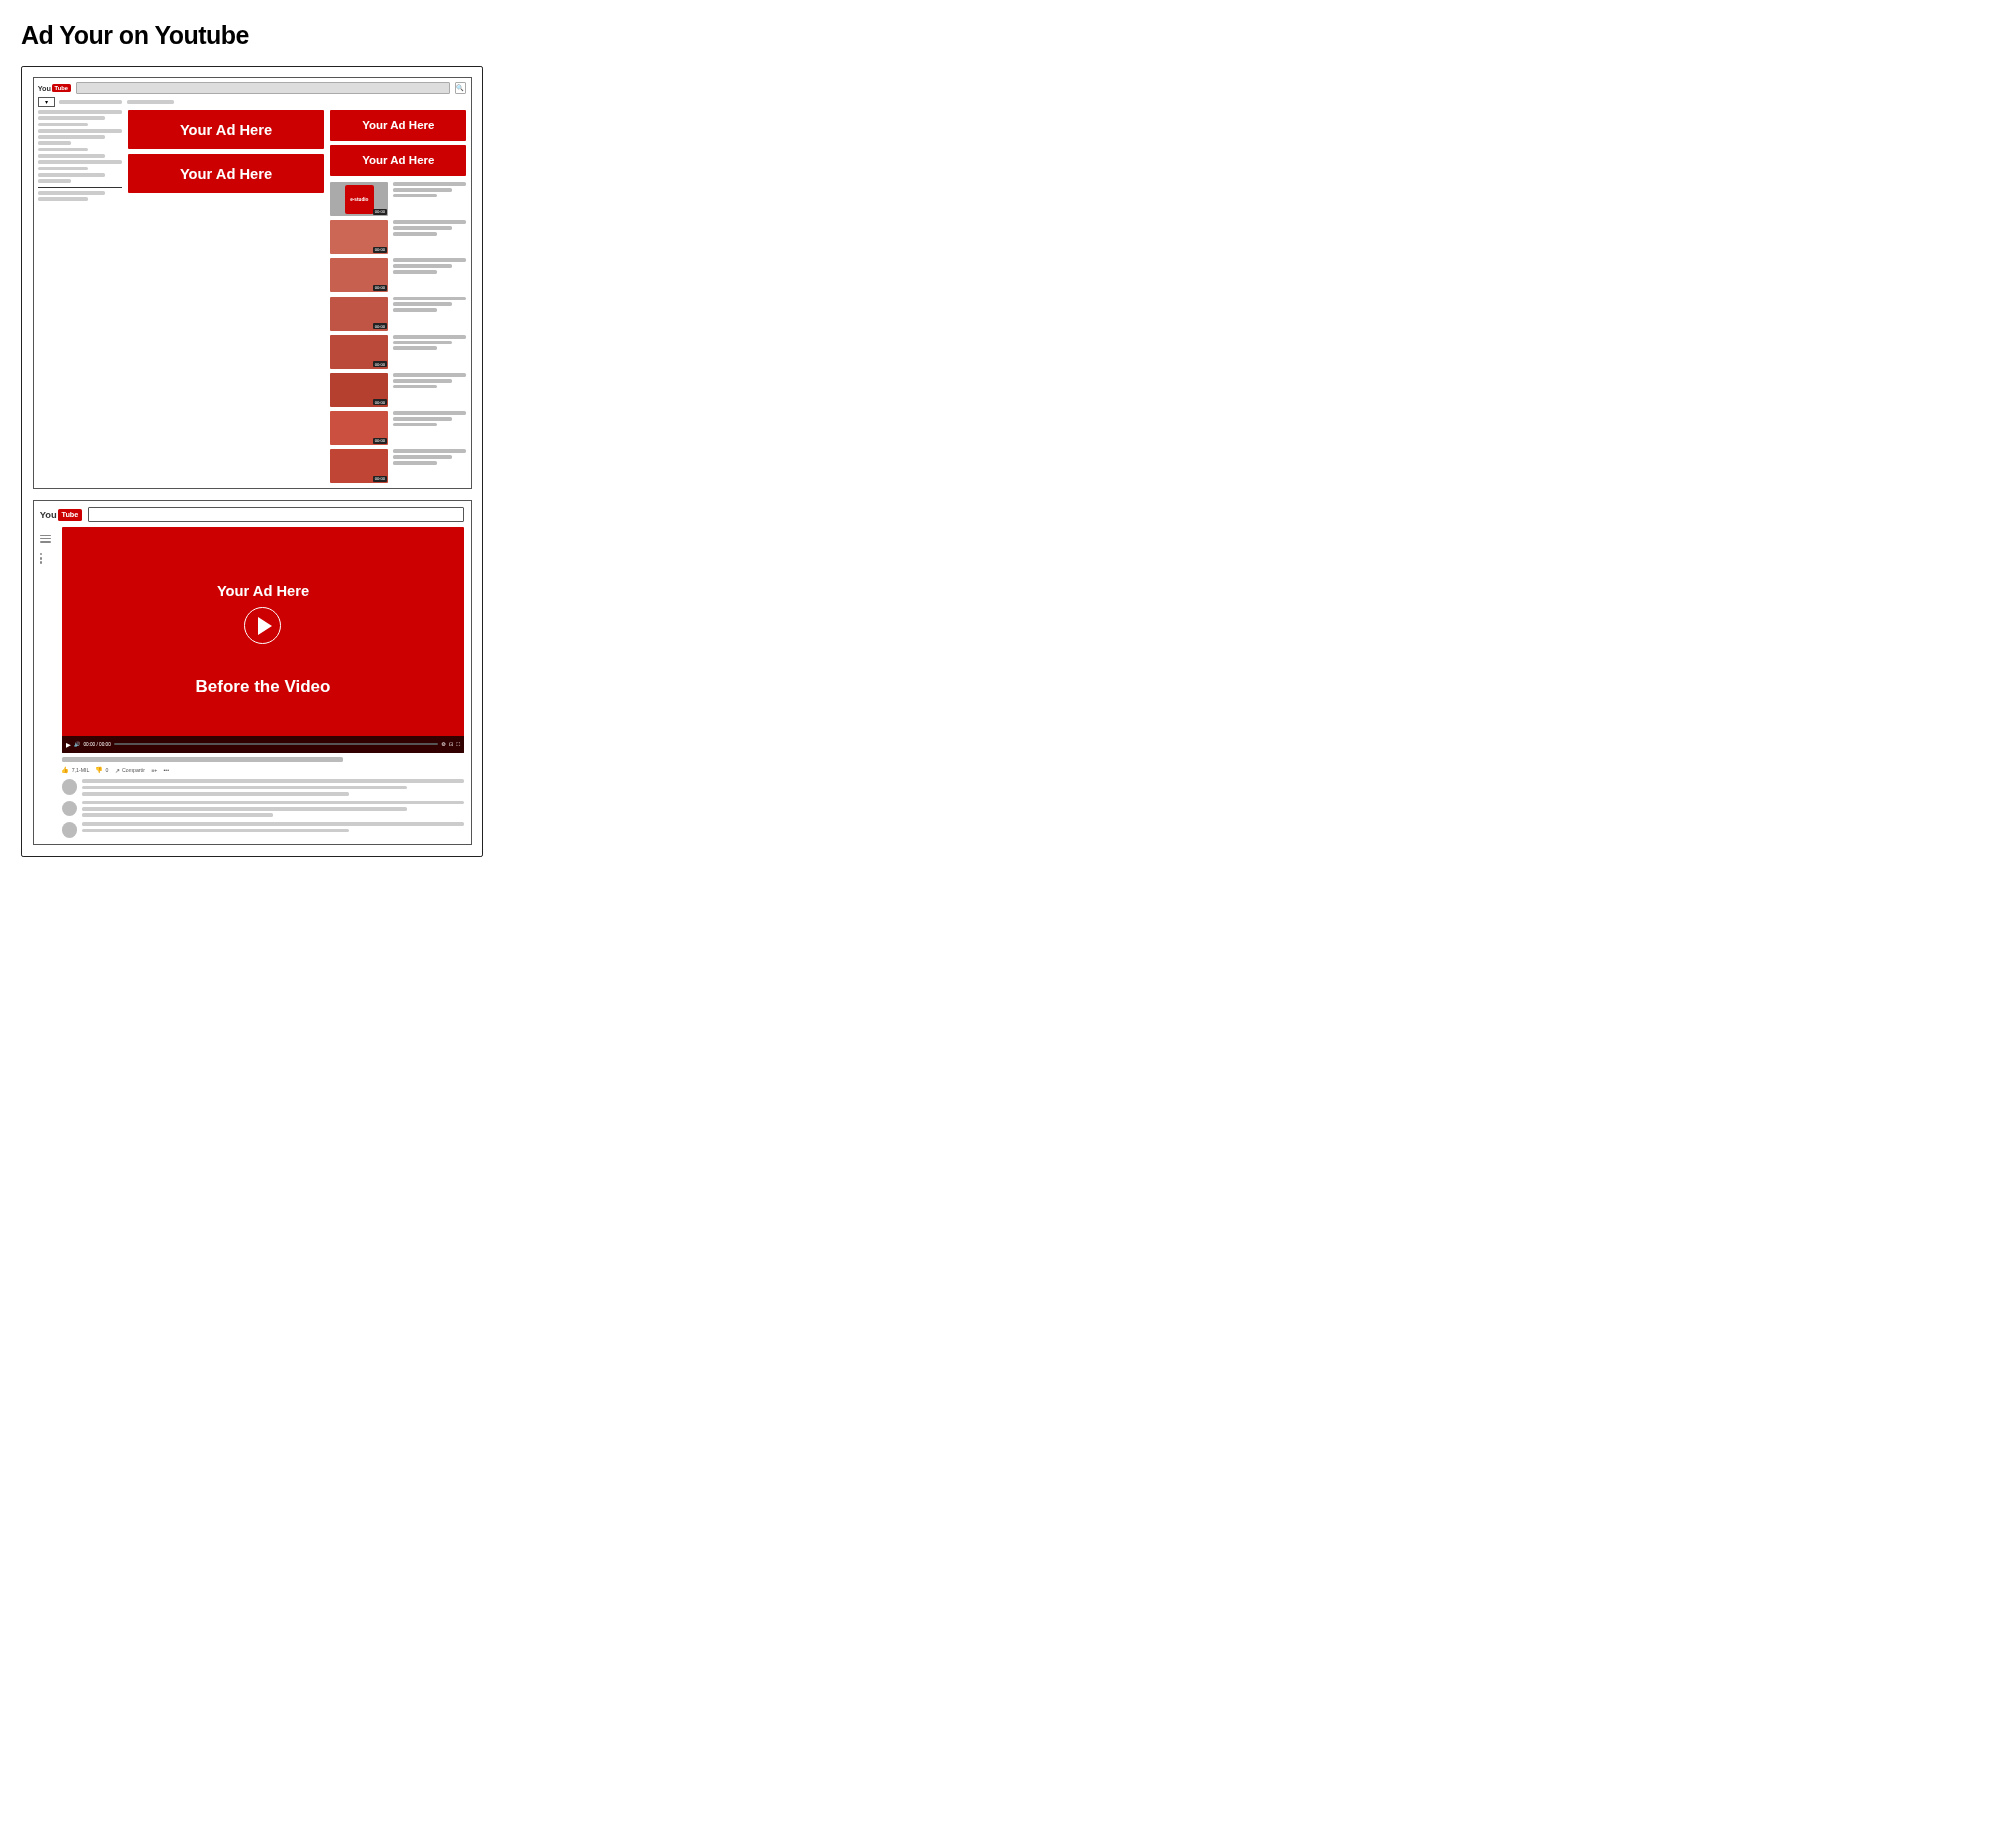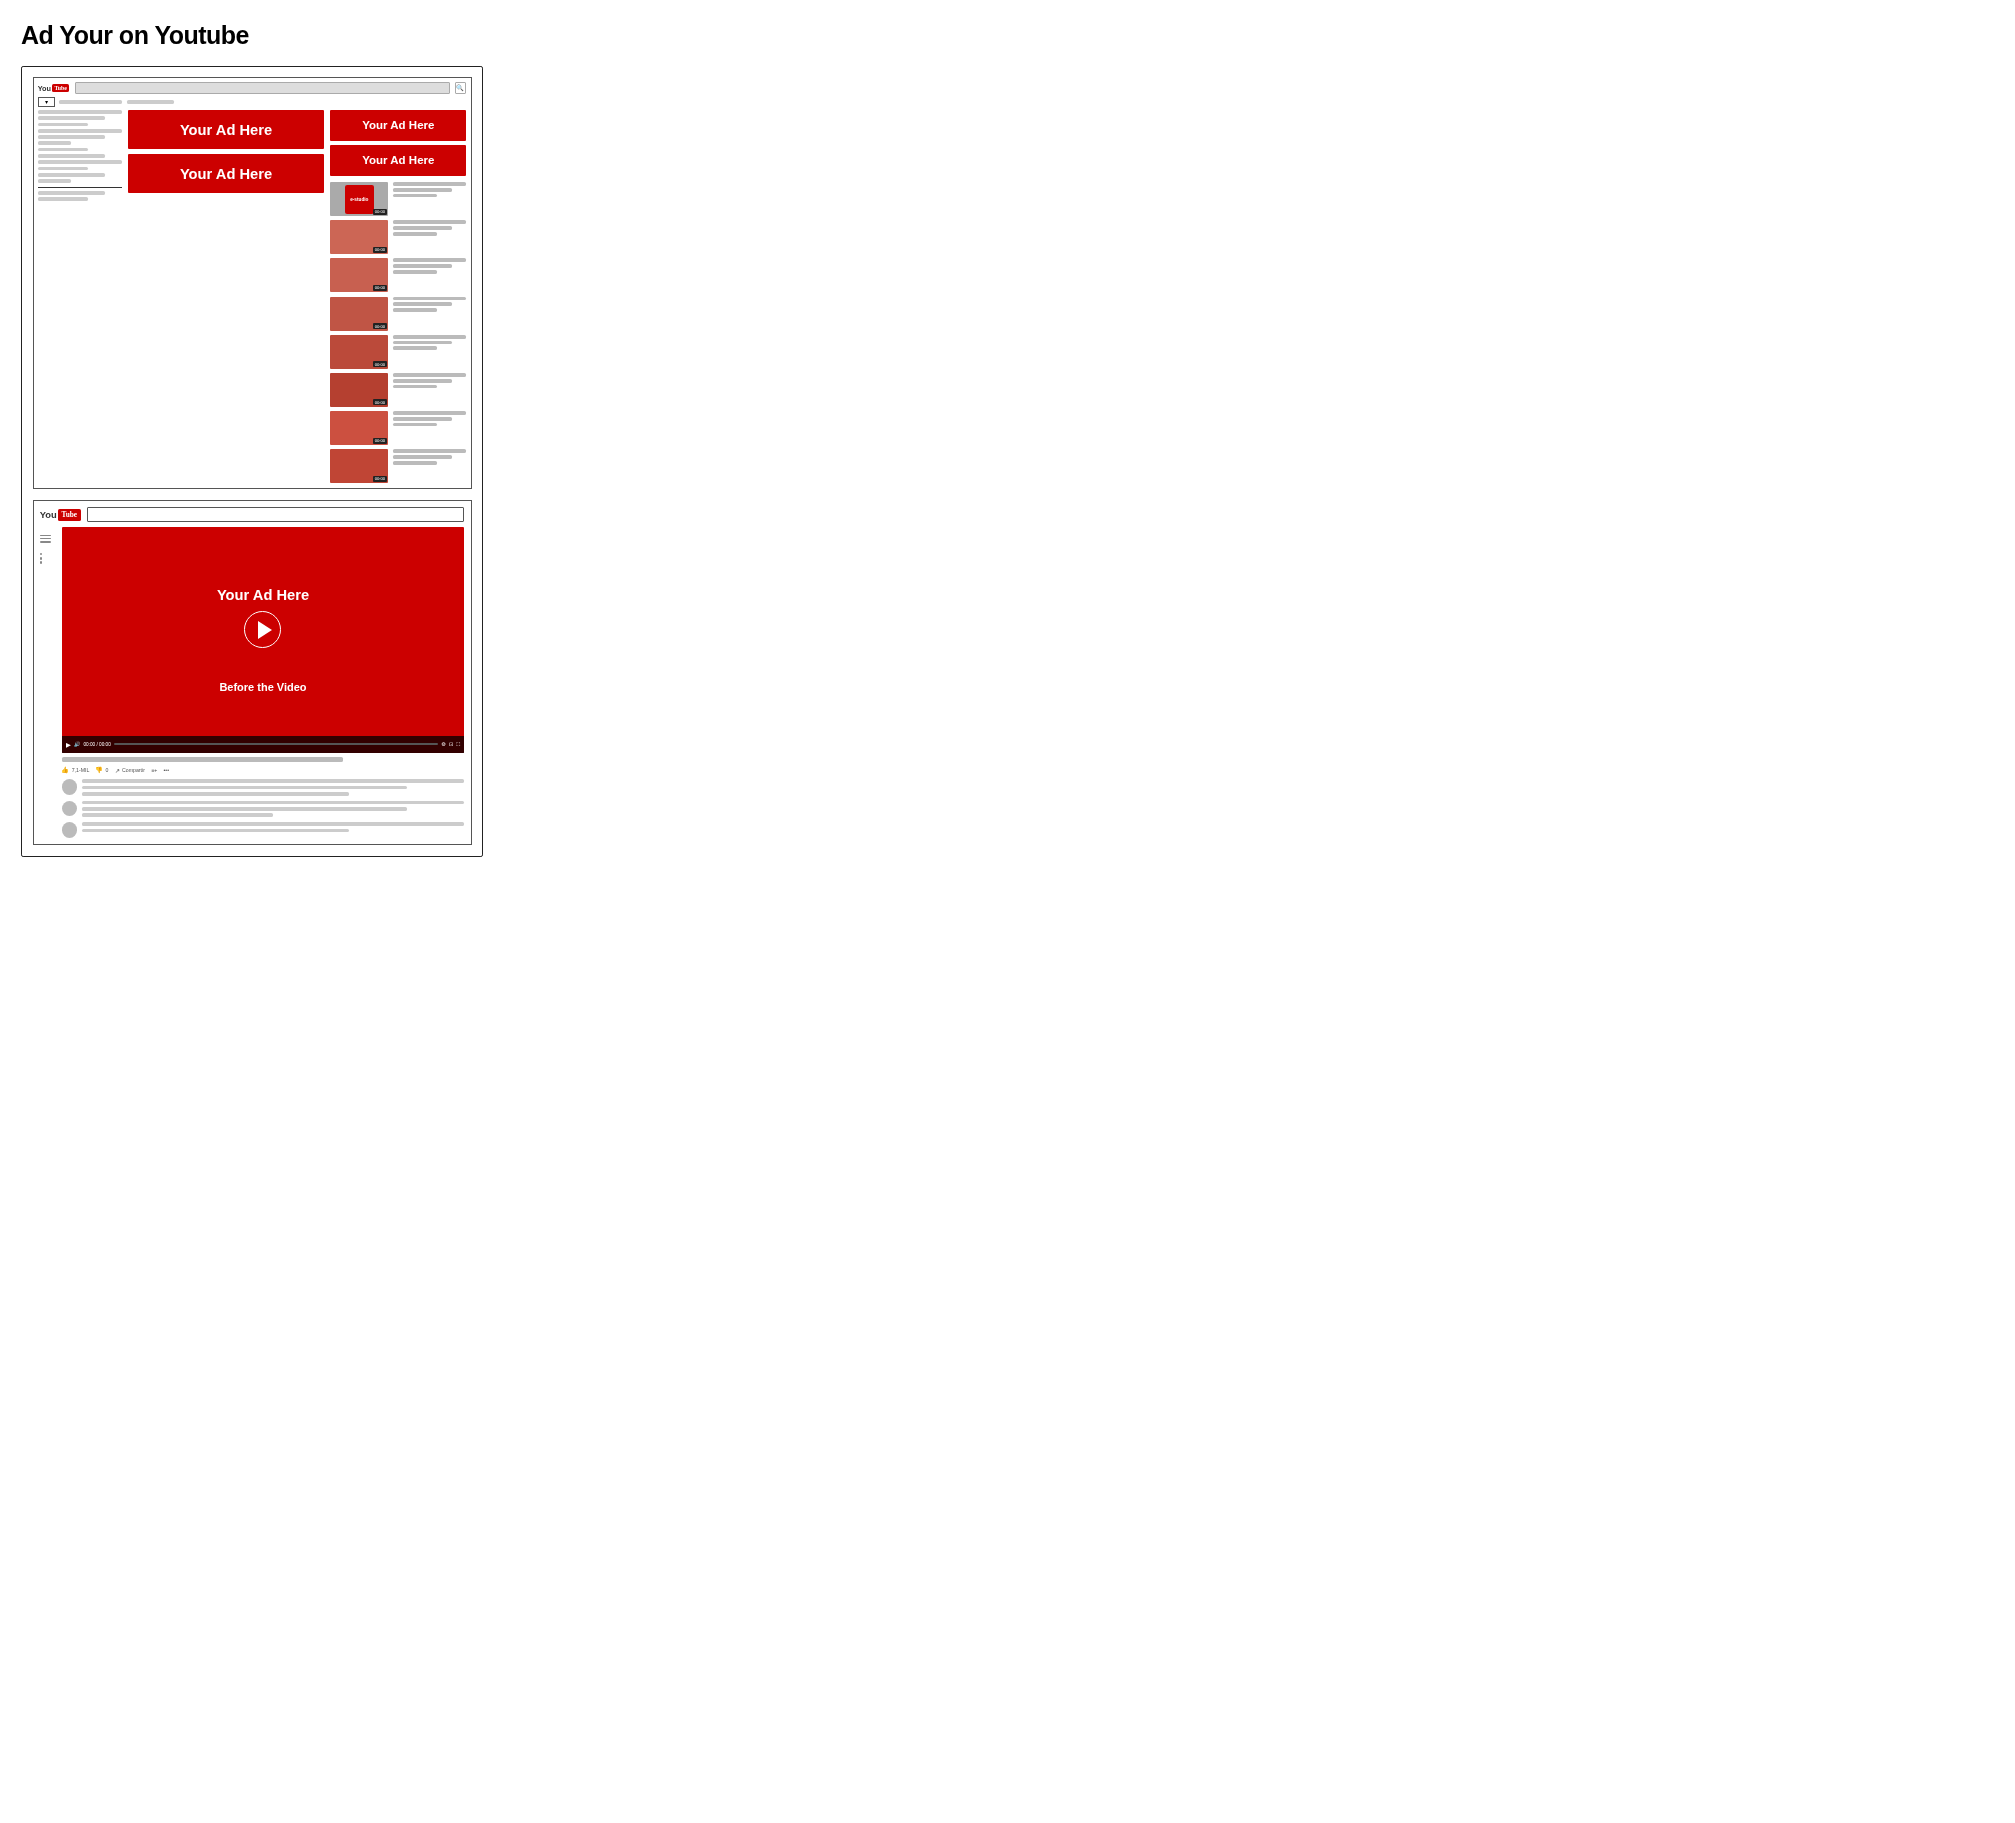--- a/index.html
+++ b/index.html
@@ -55,21 +55,20 @@
       color: #333;
     }
 
     .yt-logo-tube {
       background: #cc0000;
       color: #fff;
       font-size: 5.8px;
       font-weight: bold;
       padding: 1px 2.6px;
       border-radius: 1.6px;
-      font-family: Liberation Serif, serif;
     }
 
     .search-bar-top {
       flex: 1;
       height: 11.5px;
       border: 1px solid #aaa;
       background: #ddd;
       border-radius: 1px;
     }
 
@@ -323,21 +322,21 @@
     .play-triangle {
       width: 0;
       height: 0;
       border-top: 9.4px solid transparent;
       border-bottom: 9.4px solid transparent;
       border-left: 14.7px solid #fff;
       margin-left: 3.1px;
     }
 
     .video-subtitle {
-      font-size: 11px;
+      font-size: 17px;
       font-weight: 900;
       text-align: left;
       margin-top: 24px;
     }
 
     .video-controls {
       position: absolute;
       bottom: 0;
       left: 0;
       right: 0;

